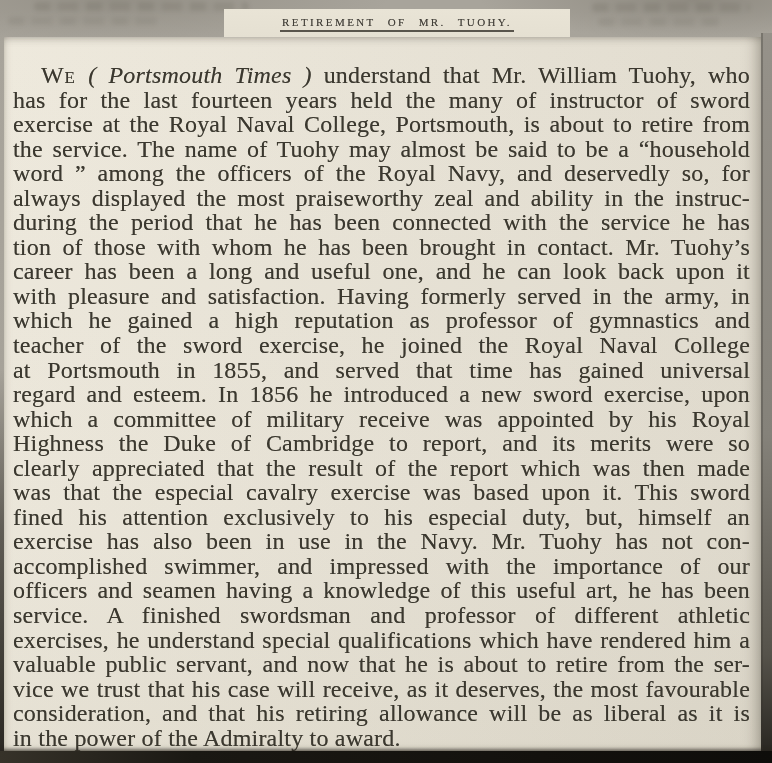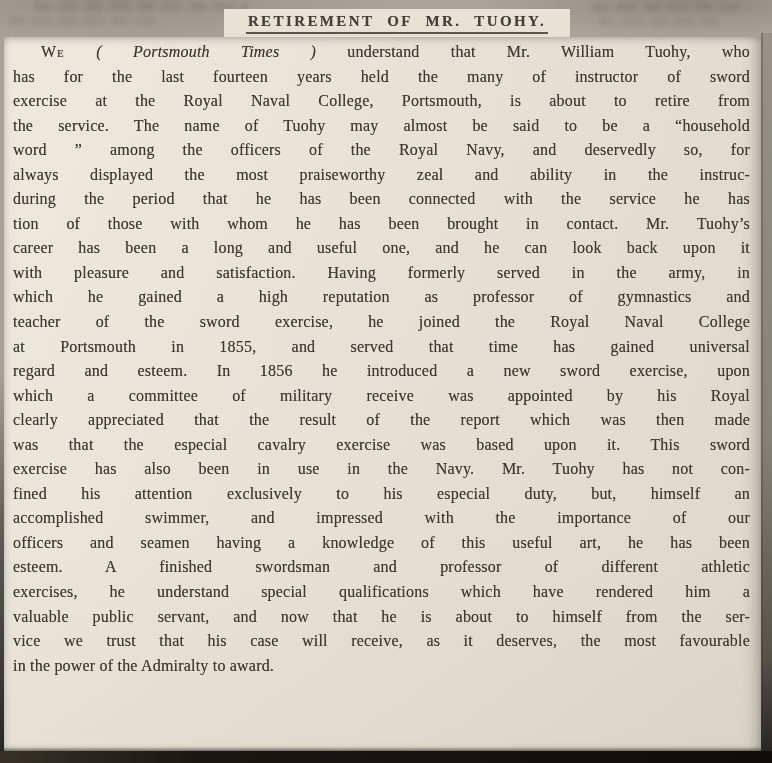--- a/index.html
+++ b/index.html
@@ -35,22 +35,22 @@
 
   .headline-strip {
     position: absolute;
     left: 224px; top: 9px;
     width: 346px; height: 28px;
     background: linear-gradient(180deg, #e9e4d6, #e5e0d2);
     display: flex; align-items: center; justify-content: center;
     z-index: 3;
   }
   .headline {
-    font-size: 15px;
-    font-weight: 700;
+    font-size: 11px;
+    font-weight: 400;
     letter-spacing: 2.4px;
     word-spacing: 7px;
     color: #43403a;
     white-space: nowrap;
     padding: 1px 2px 2px;
     border-bottom: 2px solid rgba(64,60,52,.85);
     text-shadow: 0 0 .5px rgba(64,60,52,.55);
   }
 
   .paper {
@@ -62,25 +62,26 @@
       linear-gradient(180deg, #ede8db 0%, #ebe6d9 70%, #e6e1d3 100%);
     box-shadow:
       inset -12px 0 16px -9px rgba(72,67,56,.5),
       inset 4px 0 8px -5px rgba(72,67,56,.38),
       inset 0 7px 9px -7px rgba(72,67,56,.35),
       inset 0 -6px 9px -7px rgba(72,67,56,.3);
     z-index: 2;
   }
   .article-body {
     padding: 3px 12px 0 9px;
-    font-size: 16px;
+    font-size: 24px;
     line-height: 24.55px;
     letter-spacing: .2px;
     color: #3b382f;
     text-shadow: 0 0 .5px rgba(59,56,47,.55);
+    margin-top: 23px;
   }
   .t-line {
     width: 100%;
     text-align: justify;
     text-align-last: justify;
   }
   .t-line.last { text-align-last: left; }
   .t-line.indent { padding-left: 28px; }
   .smallcaps { font-variant: small-caps; letter-spacing: .8px; }
   .italic { font-style: italic; }
@@ -133,30 +134,32 @@
         <div class="t-line">always displayed the most praiseworthy zeal and ability in the instruc-</div>
         <div class="t-line">during the period that he has been connected with the service he has</div>
         <div class="t-line">tion of those with whom he has been brought in contact. Mr. Tuohy’s</div>
         <div class="t-line">career has been a long and useful one, and he can look back upon it</div>
         <div class="t-line">with pleasure and satisfaction. Having formerly served in the army, in</div>
         <div class="t-line">which he gained a high reputation as professor of gymnastics and</div>
         <div class="t-line">teacher of the sword exercise, he joined the Royal Naval College</div>
         <div class="t-line">at Portsmouth in 1855, and served that time has gained universal</div>
         <div class="t-line">regard and esteem. In 1856 he introduced a new sword exercise, upon</div>
         <div class="t-line">which a committee of military receive was appointed by his Royal</div>
+        <div class="t-line">Highness the Duke of Cambridge to report, and its merits were so</div>
         <div class="t-line">clearly appreciated that the result of the report which was then made</div>
         <div class="t-line">was that the especial cavalry exercise was based upon it. This sword</div>
+        <div class="t-line">fined his attention exclusively to his especial duty, but, himself an</div>
         <div class="t-line">exercise has also been in use in the Navy. Mr. Tuohy has not con-</div>
-        <div class="t-line">fined his attention exclusively to his especial duty, but, himself an</div>
         <div class="t-line">accomplished swimmer, and impressed with the importance of our</div>
         <div class="t-line">officers and seamen having a knowledge of this useful art, he has been</div>
-        <div class="t-line">esteem. A finished swordsman and professor of different athletic</div>
+        <div class="t-line">service. A finished swordsman and professor of different athletic</div>
         <div class="t-line">exercises, he understand special qualifications which have rendered him a</div>
-        <div class="t-line">valuable public servant, and now that he is about to himself from the ser-</div>
+        <div class="t-line">valuable public servant, and now that he is about to retire from the ser-</div>
         <div class="t-line">vice we trust that his case will receive, as it deserves, the most favourable</div>
+        <div class="t-line">consideration, and that his retiring allowance will be as liberal as it is</div>
         <div class="t-line last">in the power of the Admiralty to award.</div>
       </div>
   </div>
 
   <div class="smudge s5"></div>
 
   <div class="edge-right"></div>
   <div class="edge-left"></div>
   <div class="edge-bottom"></div>
 </div>

